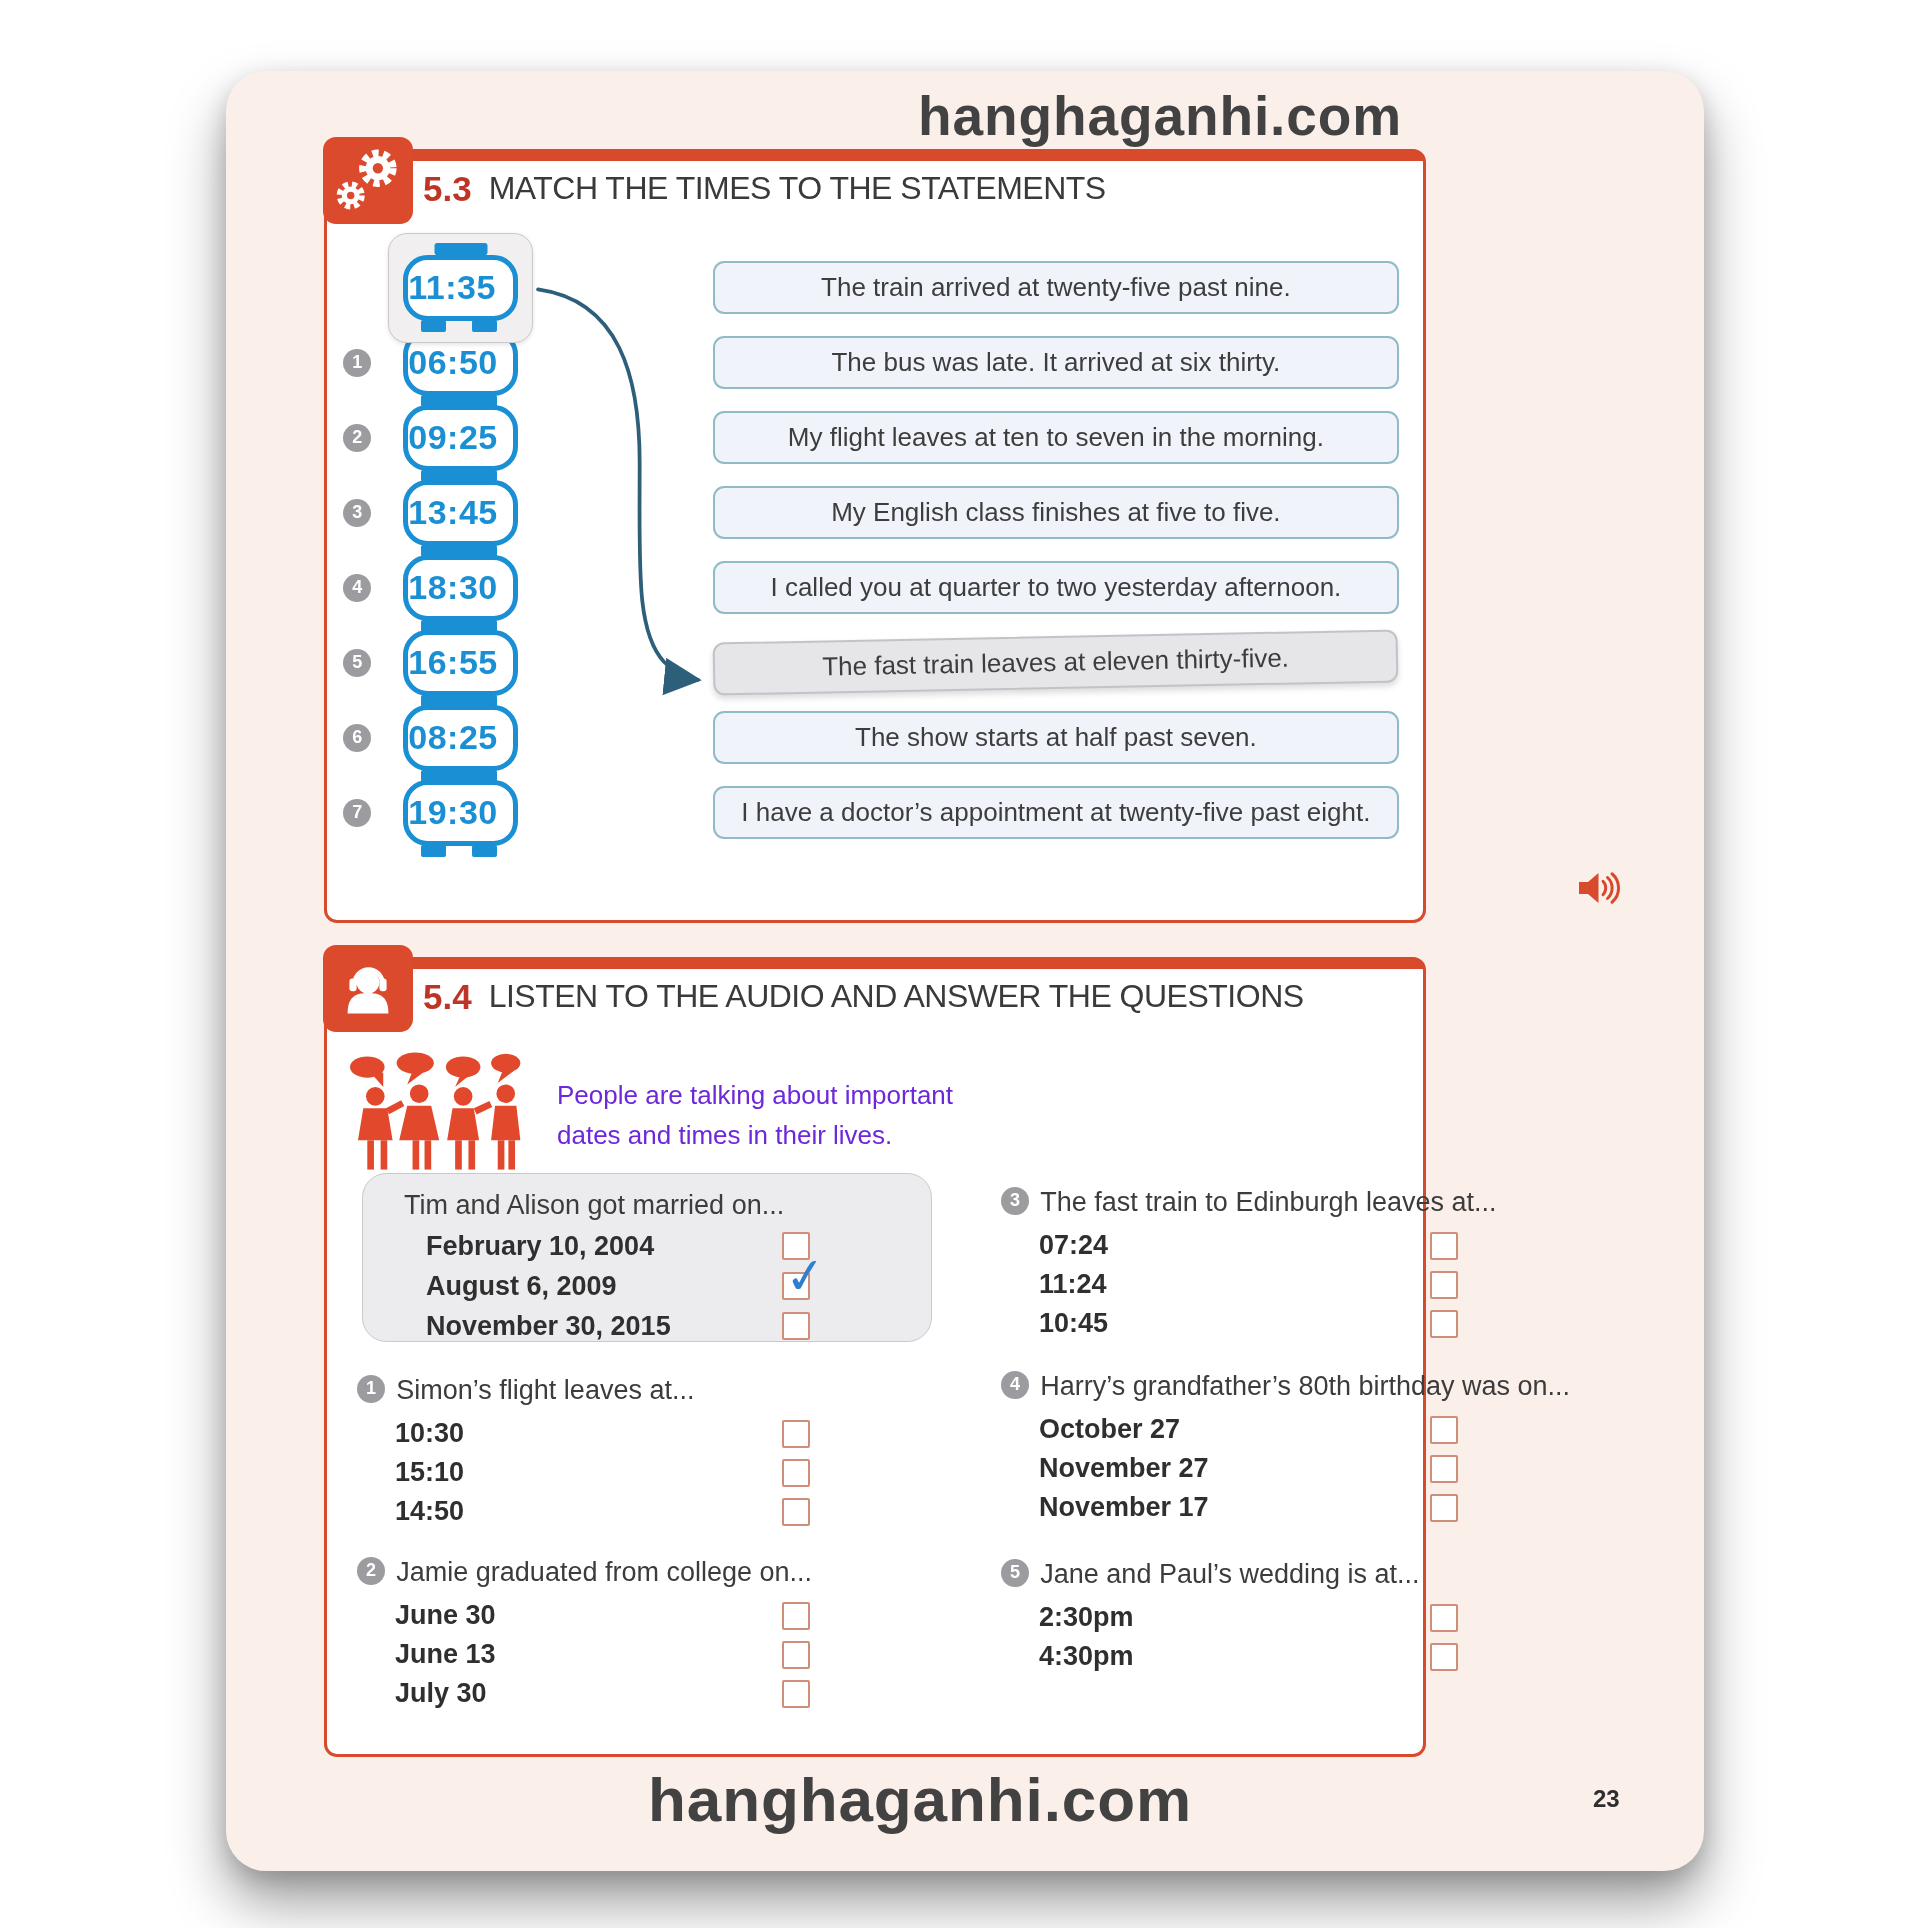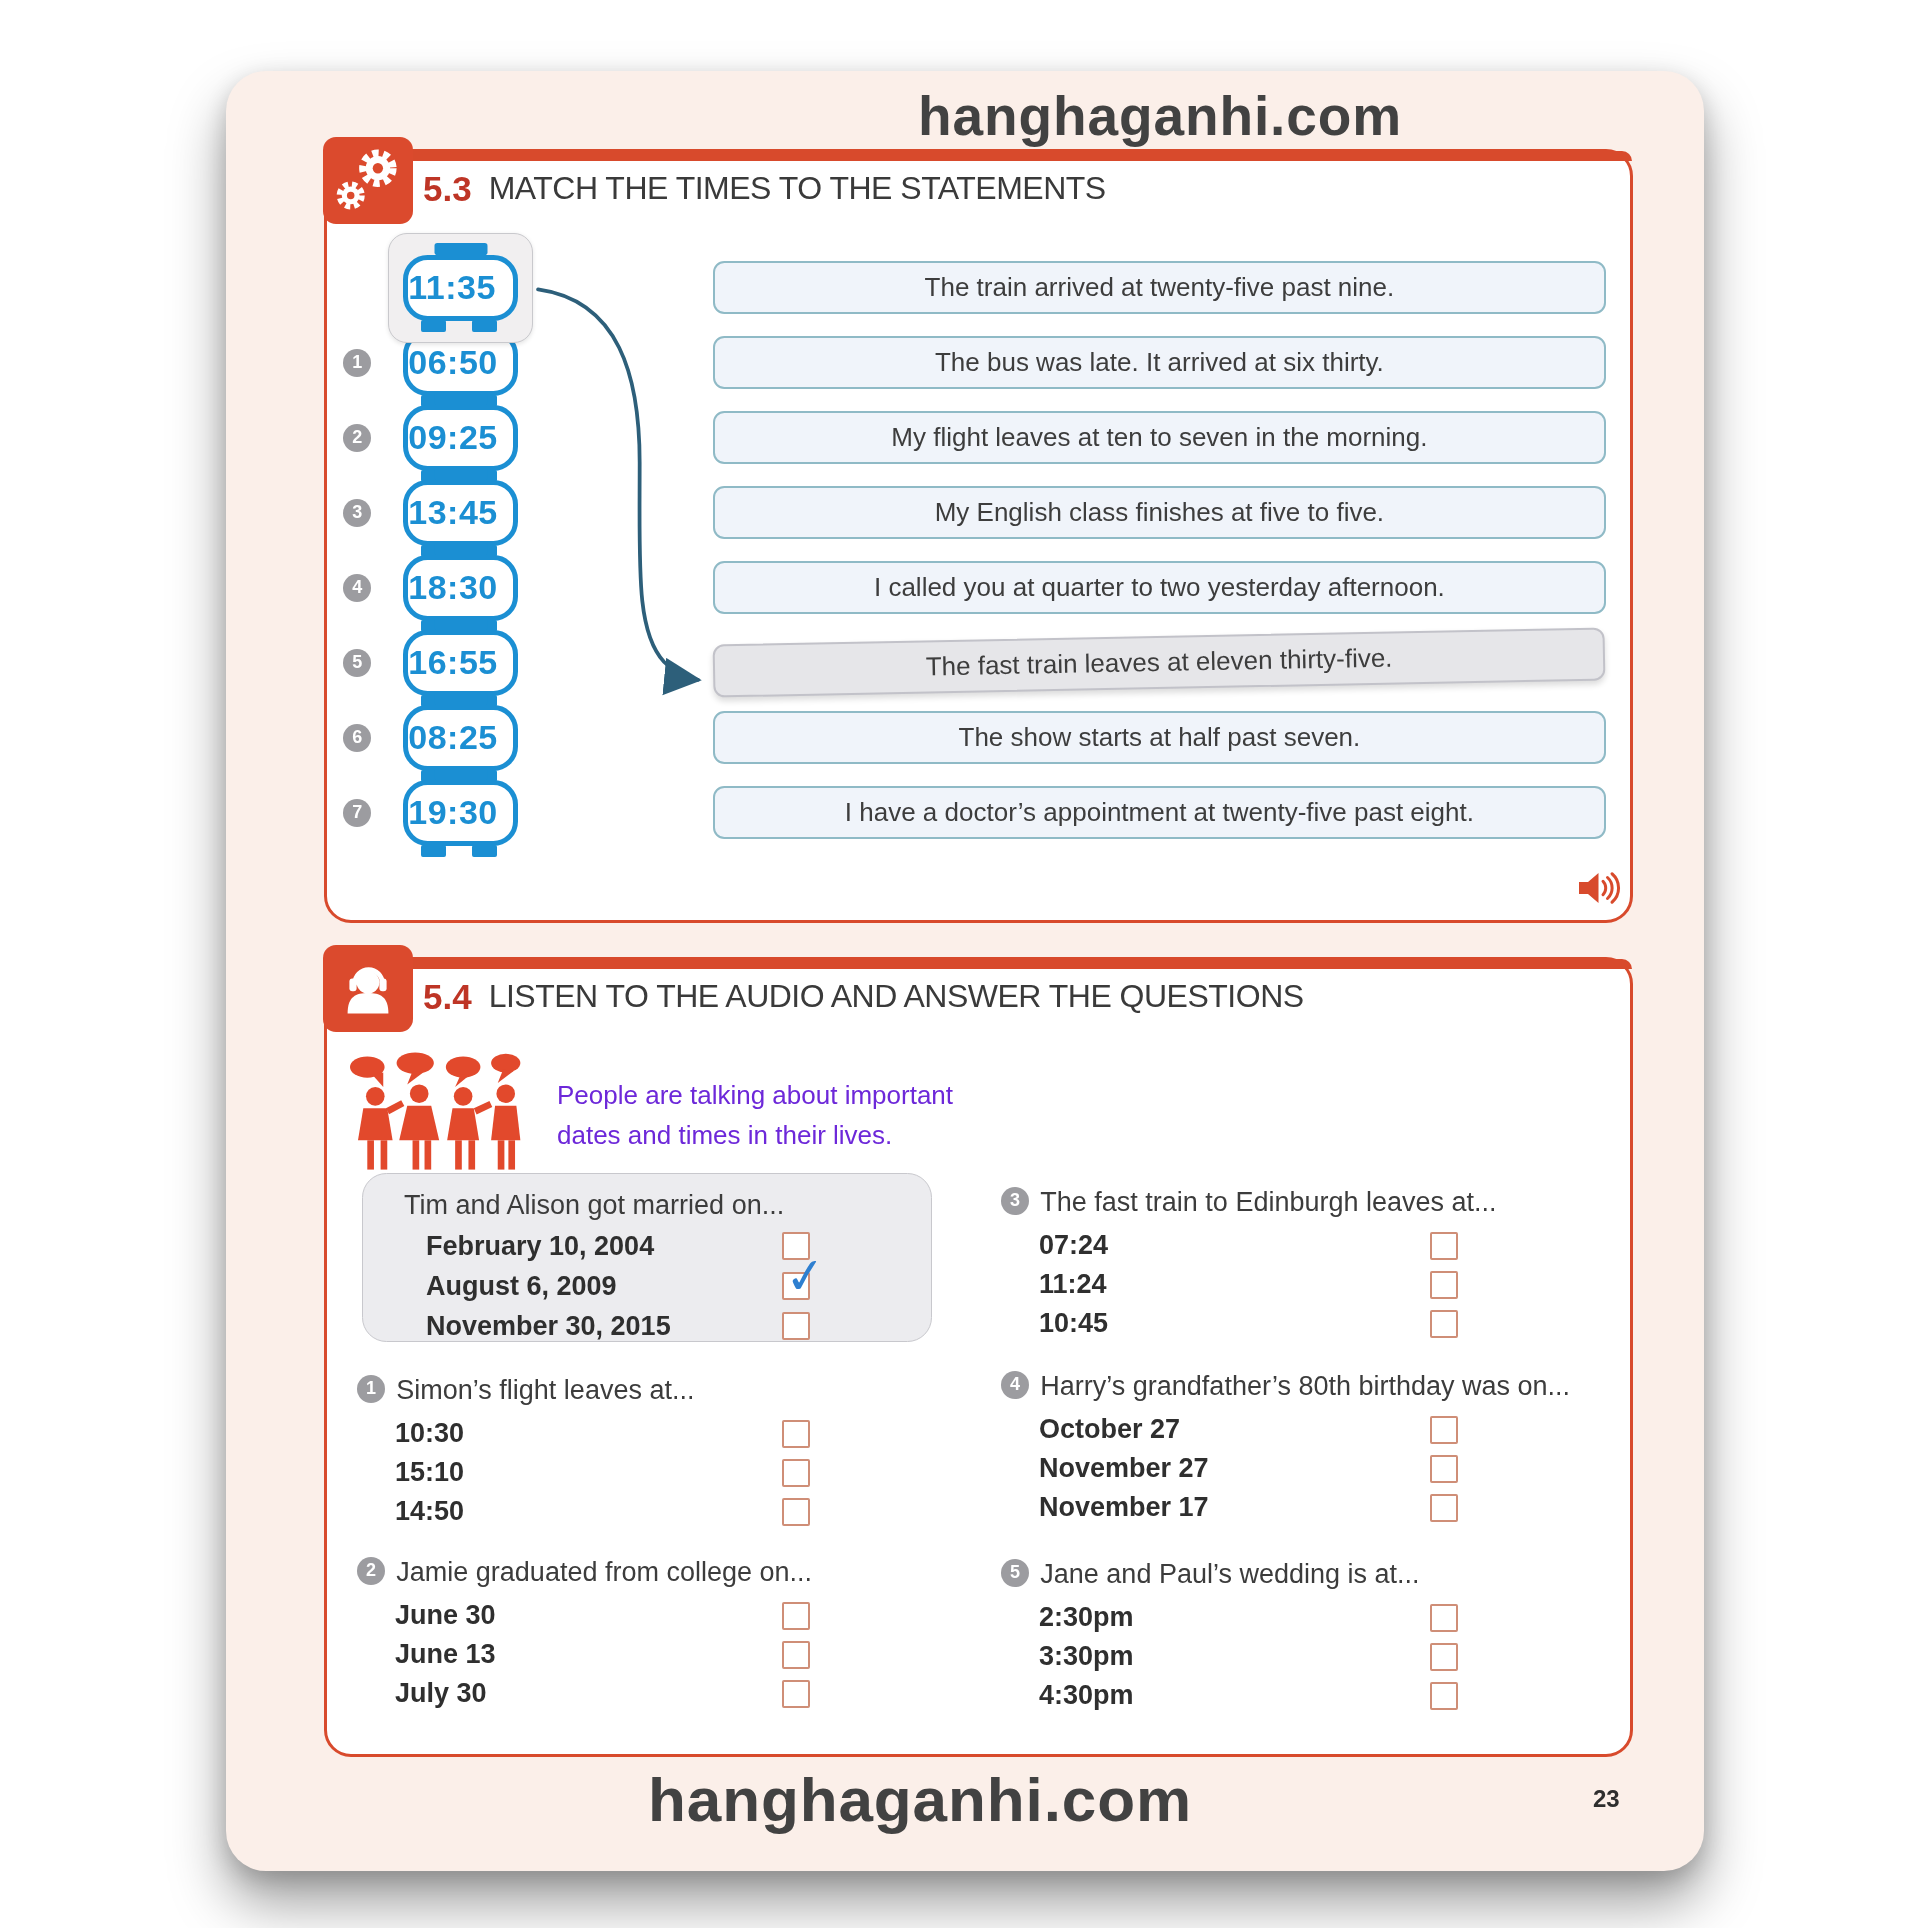--- a/index.html
+++ b/index.html
@@ -8,22 +8,22 @@
 
   .page{position:absolute;left:226px;top:71px;width:1478px;height:1800px;background:#FBEFE9;
     border-radius:40px;box-shadow:0 32px 56px rgba(0,0,0,.38),0 7.5px 22.6px rgba(0,0,0,.16);}
 
   .wm{position:absolute;font-weight:bold;color:#424242;letter-spacing:0.9px;white-space:nowrap;}
   .wm.top{left:692px;top:13px;font-size:55px;}
   .wm.bottom{left:422px;top:1693px;font-size:62px;}
   .page-num{position:absolute;left:1367px;top:1714px;font-size:24px;color:#2e2e2e;font-weight:bold;}
 
   
-  .section{position:absolute;left:98px;width:1309px;background:#fff;border:3.8px solid #D84A2C;
-    border-radius:27px;}
+  .section{position:absolute;left:98px;width:1102px;background:#fff;border:3.8px solid #D84A2C;
+    border-radius:13px;}
   .section::before{content:"";position:absolute;top:-0.9px;left:-1.9px;right:-1.9px;height:9.4px;
     background:#D84A2C;border-radius:17px 17px 0 0;}
   #ex53{top:78px;height:774px;}
   #ex54{top:886px;height:800px;}
 
   .icon-box{position:absolute;left:-3.8px;top:-15px;width:90px;height:87px;background:#DB4A2D;
     border-radius:13px;display:flex;align-items:center;justify-content:center;z-index:3;}
   .sec-head{position:absolute;left:96px;top:15px;height:43px;display:flex;align-items:center;gap:17px;z-index:2;}
   .sec-num{font-size:35px;font-weight:bold;color:#BE3526;}
   .sec-title{font-size:32px;color:#3a3a3a;letter-spacing:-0.5px;}
@@ -374,24 +374,20 @@
     <div class="qblock col-right" style="left:674px;top:597px;">
       <div class="q-head">
         <span class="badge">5</span>
         <span class="q-prompt">Jane and Paul’s wedding is at...</span>
       </div>
       <div class="q-opt">
           <span class="opt-label">2:30pm</span>
           <span class="cb"></span>
         </div>
       <div class="q-opt">
-          <span class="opt-label">3:30pm</span>
-          <span class="cb"></span>
-        </div>
-      <div class="q-opt">
           <span class="opt-label">4:30pm</span>
           <span class="cb"></span>
         </div>
     </div>
   </div>
 
   <div class="wm bottom">hanghaganhi.com</div>
   <div class="page-num">23</div>
 </div>
 

